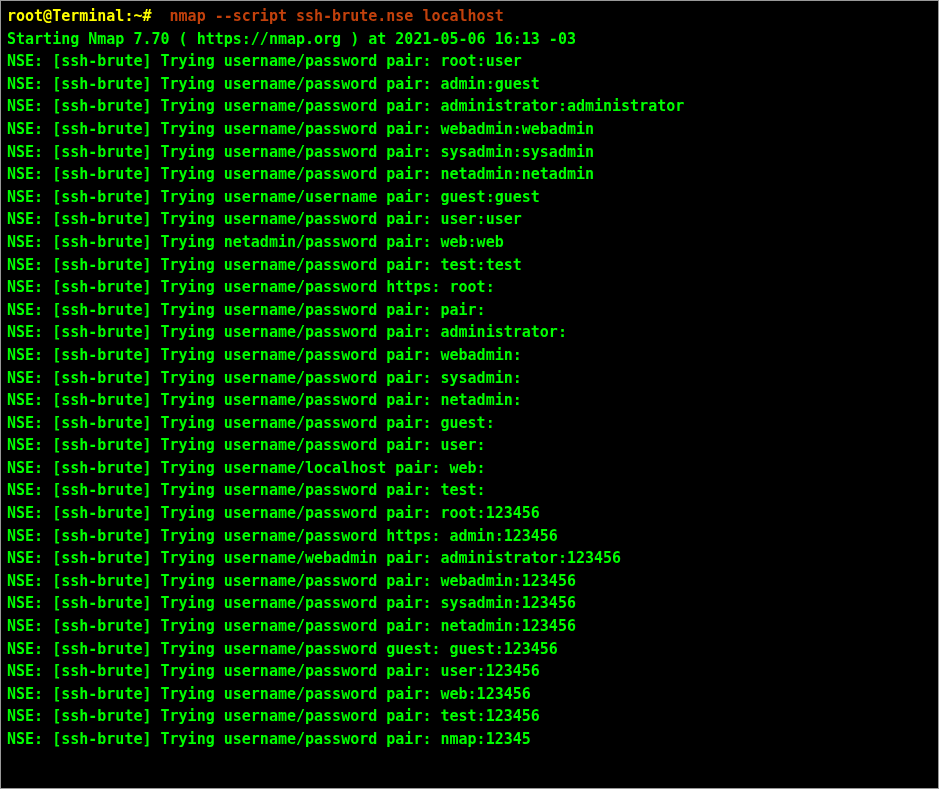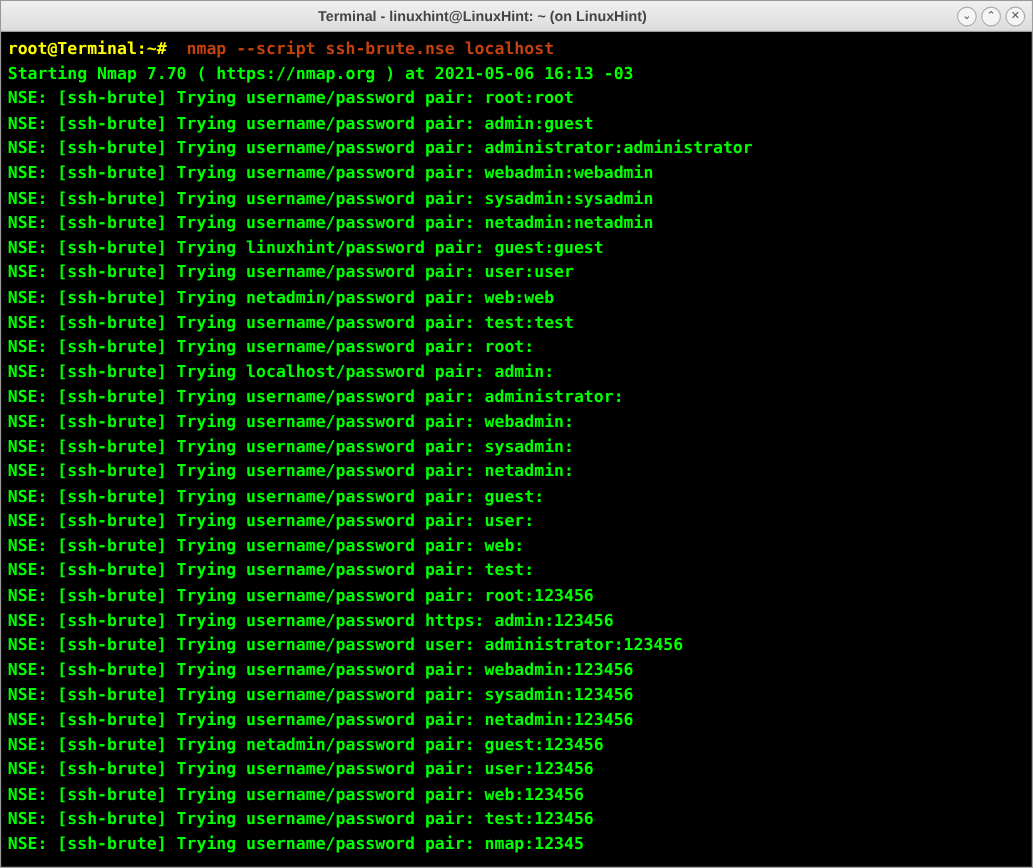--- a/index.html
+++ b/index.html
@@ -77,60 +77,46 @@
       color: #c2410c;
     }
     .nse-line {
       color: #00ff00;
     }
   </style>
 </head>
 <body>
 
 <div class="window">
-  <div class="titlebar">
-    <div class="titlebar-title">Terminal - linuxhint@LinuxHint: ~ (on LinuxHint)</div>
-    <div class="window-controls">
-      <div class="window-btn">
-        <span>⌄</span>
-      </div>
-      <div class="window-btn">
-        <span>⌃</span>
-      </div>
-      <div class="window-btn">
-        <span>✕</span>
-      </div>
-    </div>
-  </div>
   <div class="terminal-body"><span class="prompt-user">root@Terminal</span><span class="prompt-hash">:~#</span><span class="cmd">  nmap --script ssh-brute.nse localhost</span>
 <span class="nse-line">Starting Nmap 7.70 ( https://nmap.org ) at 2021-05-06 16:13 -03</span>
-<div id="nse-container"><span class="nse-line">NSE: [ssh-brute] Trying username/password pair: root:root</span>
+<div id="nse-container"><span class="nse-line">NSE: [ssh-brute] Trying username/password pair: root:user</span>
 <span class="nse-line">NSE: [ssh-brute] Trying username/password pair: admin:guest</span>
 <span class="nse-line">NSE: [ssh-brute] Trying username/password pair: administrator:administrator</span>
 <span class="nse-line">NSE: [ssh-brute] Trying username/password pair: webadmin:webadmin</span>
 <span class="nse-line">NSE: [ssh-brute] Trying username/password pair: sysadmin:sysadmin</span>
 <span class="nse-line">NSE: [ssh-brute] Trying username/password pair: netadmin:netadmin</span>
-<span class="nse-line">NSE: [ssh-brute] Trying linuxhint/password pair: guest:guest</span>
+<span class="nse-line">NSE: [ssh-brute] Trying username/username pair: guest:guest</span>
 <span class="nse-line">NSE: [ssh-brute] Trying username/password pair: user:user</span>
 <span class="nse-line">NSE: [ssh-brute] Trying netadmin/password pair: web:web</span>
 <span class="nse-line">NSE: [ssh-brute] Trying username/password pair: test:test</span>
-<span class="nse-line">NSE: [ssh-brute] Trying username/password pair: root:</span>
-<span class="nse-line">NSE: [ssh-brute] Trying localhost/password pair: admin:</span>
+<span class="nse-line">NSE: [ssh-brute] Trying username/password https: root:</span>
+<span class="nse-line">NSE: [ssh-brute] Trying username/password pair: pair:</span>
 <span class="nse-line">NSE: [ssh-brute] Trying username/password pair: administrator:</span>
 <span class="nse-line">NSE: [ssh-brute] Trying username/password pair: webadmin:</span>
 <span class="nse-line">NSE: [ssh-brute] Trying username/password pair: sysadmin:</span>
 <span class="nse-line">NSE: [ssh-brute] Trying username/password pair: netadmin:</span>
 <span class="nse-line">NSE: [ssh-brute] Trying username/password pair: guest:</span>
 <span class="nse-line">NSE: [ssh-brute] Trying username/password pair: user:</span>
-<span class="nse-line">NSE: [ssh-brute] Trying username/password pair: web:</span>
+<span class="nse-line">NSE: [ssh-brute] Trying username/localhost pair: web:</span>
 <span class="nse-line">NSE: [ssh-brute] Trying username/password pair: test:</span>
 <span class="nse-line">NSE: [ssh-brute] Trying username/password pair: root:123456</span>
 <span class="nse-line">NSE: [ssh-brute] Trying username/password https: admin:123456</span>
-<span class="nse-line">NSE: [ssh-brute] Trying username/password user: administrator:123456</span>
+<span class="nse-line">NSE: [ssh-brute] Trying username/webadmin pair: administrator:123456</span>
 <span class="nse-line">NSE: [ssh-brute] Trying username/password pair: webadmin:123456</span>
 <span class="nse-line">NSE: [ssh-brute] Trying username/password pair: sysadmin:123456</span>
 <span class="nse-line">NSE: [ssh-brute] Trying username/password pair: netadmin:123456</span>
-<span class="nse-line">NSE: [ssh-brute] Trying netadmin/password pair: guest:123456</span>
+<span class="nse-line">NSE: [ssh-brute] Trying username/password guest: guest:123456</span>
 <span class="nse-line">NSE: [ssh-brute] Trying username/password pair: user:123456</span>
 <span class="nse-line">NSE: [ssh-brute] Trying username/password pair: web:123456</span>
 <span class="nse-line">NSE: [ssh-brute] Trying username/password pair: test:123456</span>
 <span class="nse-line">NSE: [ssh-brute] Trying username/password pair: nmap:12345</span></div></div>
 </div>
 
 </body></html>

